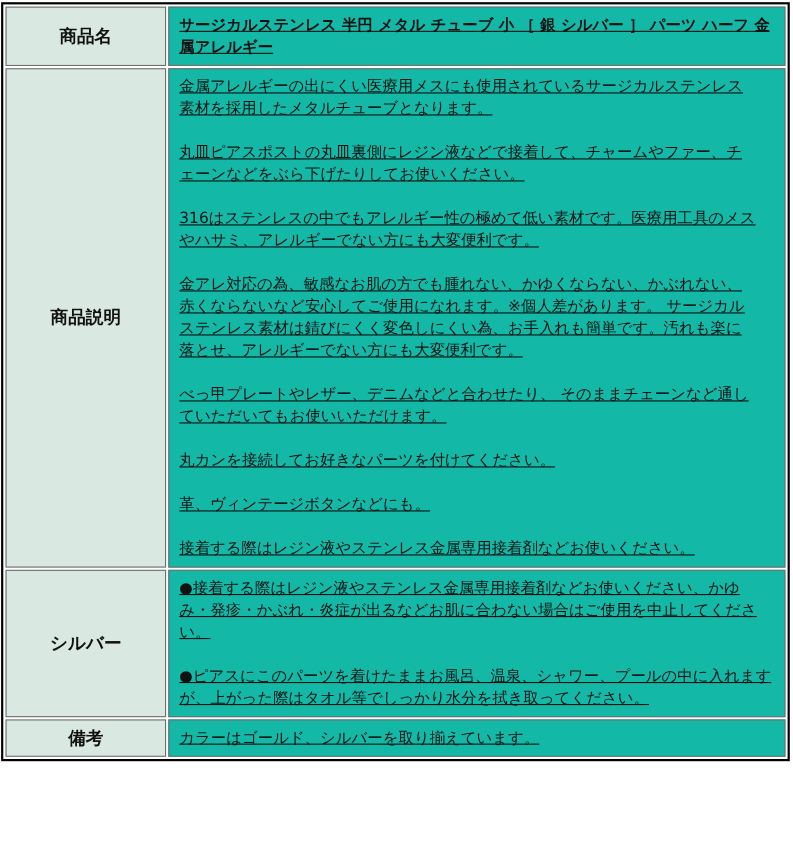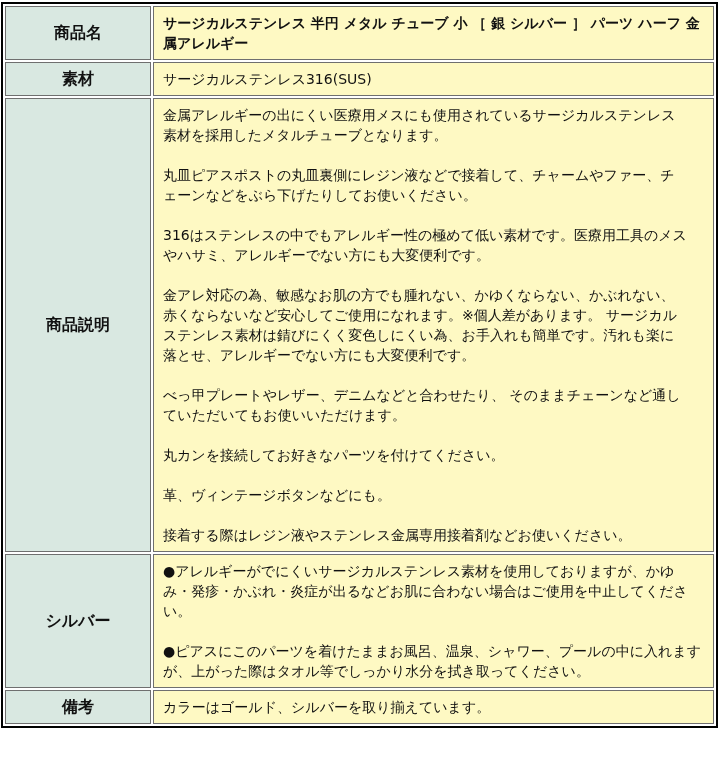--- a/index.html
+++ b/index.html
@@ -28,26 +28,27 @@
     border: 1px solid #6f6f6f;
     font-weight: bold;
     font-size: 16px;
     text-align: center;
     vertical-align: middle;
     padding: 5px 4px;
     line-height: 20px;
   }
   td.value {
     border: 1px solid #6f6f6f;
-    background: #fef9c3;
+    background: #14b8a6;
     vertical-align: middle;
     padding: 6px 9px;
     line-height: 20px;
     overflow-wrap: break-word;
     word-break: break-all;
+    text-decoration: underline;
   }
   td.value p {
     margin: 0 16px 20px 0;
   }
   td.value p:last-child {
     margin: 0;
   }
   .bold {
     font-weight: bold;
   }
@@ -55,40 +56,36 @@
 </head>
 <body>
 
 <table class="spec">
   <tbody>
     <tr>
       <th class="label">商品名</th>
       <td class="value bold">サージカルステンレス 半円 メタル チューブ 小 ［ 銀 シルバー ］ パーツ ハーフ 金属アレルギー</td>
     </tr>
     <tr>
-      <th class="label">素材</th>
-      <td class="value">サージカルステンレス316(SUS)</td>
-    </tr>
-    <tr>
       <th class="label">商品説明</th>
       <td class="value">
         <p>金属アレルギーの出にくい医療用メスにも使用されているサージカルステンレス素材を採用したメタルチューブとなります。</p>
         <p>丸皿ピアスポストの丸皿裏側にレジン液などで接着して、チャームやファー、チェーンなどをぶら下げたりしてお使いください。</p>
         <p>316はステンレスの中でもアレルギー性の極めて低い素材です。医療用工具のメスやハサミ、アレルギーでない方にも大変便利です。</p>
         <p>金アレ対応の為、敏感なお肌の方でも腫れない、かゆくならない、かぶれない、赤くならないなど安心してご使用になれます。※個人差があります。 サージカルステンレス素材は錆びにくく変色しにくい為、お手入れも簡単です。汚れも楽に落とせ、アレルギーでない方にも大変便利です。</p>
         <p>べっ甲プレートやレザー、デニムなどと合わせたり、 そのままチェーンなど通していただいてもお使いいただけます。</p>
         <p>丸カンを接続してお好きなパーツを付けてください。</p>
         <p>革、ヴィンテージボタンなどにも。</p>
         <p>接着する際はレジン液やステンレス金属専用接着剤などお使いください。</p>
       </td>
     </tr>
     <tr>
       <th class="label">シルバー</th>
       <td class="value">
-        <p>●アレルギーがでにくいサージカルステンレス素材を使用しておりますが、かゆみ・発疹・かぶれ・炎症が出るなどお肌に合わない場合はご使用を中止してください。</p>
+        <p>●接着する際はレジン液やステンレス金属専用接着剤などお使いください、かゆみ・発疹・かぶれ・炎症が出るなどお肌に合わない場合はご使用を中止してください。</p>
         <p>●ピアスにこのパーツを着けたままお風呂、温泉、シャワー、プールの中に入れますが、上がった際はタオル等でしっかり水分を拭き取ってください。</p>
       </td>
     </tr>
     <tr>
       <th class="label">備考</th>
       <td class="value">カラーはゴールド、シルバーを取り揃えています。</td>
     </tr>
   </tbody>
 </table>
 

